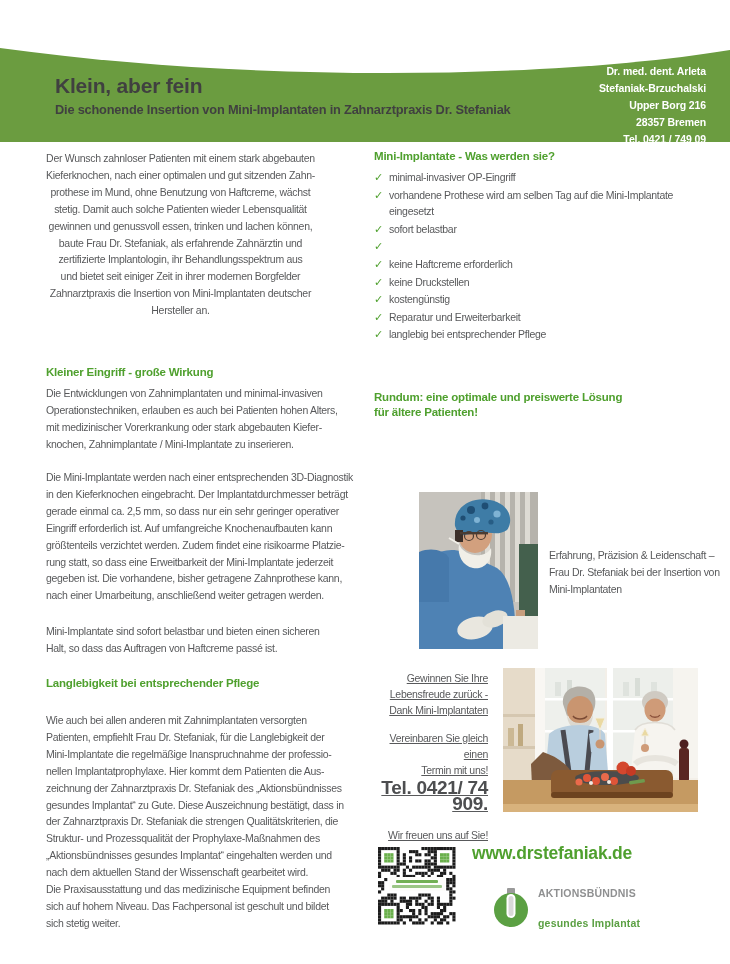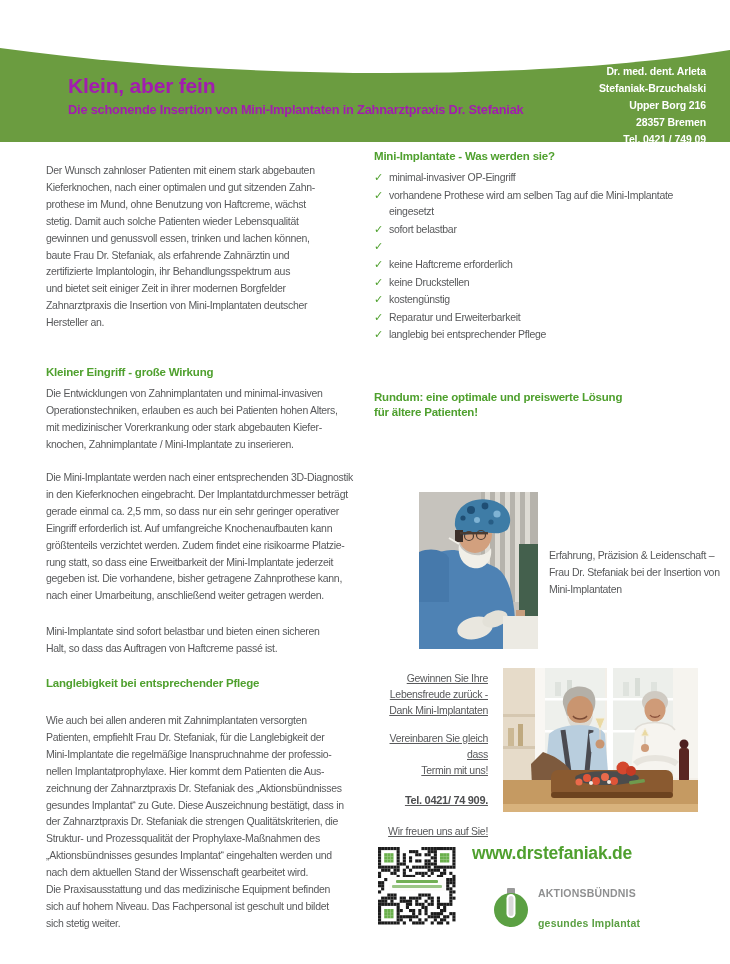--- a/index.html
+++ b/index.html
@@ -1,21 +1,21 @@
 <!DOCTYPE html>
 <html><head>
 <meta charset="utf-8">
 <style>
   html,body{margin:0;padding:0;background:#ffffff;}
   .page{position:relative;width:730px;height:964px;background:#fff;overflow:hidden;
         font-family:"Liberation Sans",sans-serif;color:#58595b;}
   .promotion{position:absolute;top:26px;right:44px;font-size:8px;color:#7d7f82;letter-spacing:.2px;}
   .banner{position:absolute;top:0;left:0;width:730px;height:142px;}
   .banner svg{position:absolute;top:0;left:0;}
-  .banner-titles{position:absolute;left:68px;top:74px;color:#a21caf;}
+  .banner-titles{position:absolute;left:55px;top:74px;color:#404040;}
   .title{font-size:21px;font-weight:bold;letter-spacing:-.2px;}
   .subtitle{font-size:12.8px;font-weight:bold;margin-top:4px;letter-spacing:-.2px;}
   .address{position:absolute;top:63px;right:24px;color:#fff;font-weight:bold;font-size:10.5px;
            line-height:17px;text-align:right;white-space:pre-line;letter-spacing:-.1px;}
   .body-txt{font-size:10.5px;line-height:16.9px;letter-spacing:-.3px;white-space:pre-line;margin:0;}
   h3{margin:0;font-size:11.5px;letter-spacing:-.2px;color:#4fa02e;}
   .col-left{position:absolute;left:46px;top:150px;width:312px;height:814px;}
   .col-right{position:absolute;left:374px;top:150px;width:318px;height:814px;}
   .col-left>*,.col-right>*{position:absolute;left:0;}
   .benefits{list-style:none;margin:0;padding:0;width:318px;}
@@ -23,37 +23,37 @@
   .benefits .check{color:#4fa02e;font-size:11px;width:9px;flex:0 0 9px;}
   .benefits .btext{white-space:pre-line;}
   .rundum-h{line-height:15px;white-space:pre-line;}
   .surgeon-row{display:flex;gap:11px;width:318px;padding-left:45px;}
   .surgeon-row svg{flex:0 0 119px;}
   .surgeon-caption{font-size:10.5px;line-height:16.9px;letter-spacing:-.3px;white-space:pre-line;padding-top:55px;}
   .contact-row{display:flex;width:324px;text-decoration:underline;}
   .contact-text{width:114px;text-align:right;font-size:10.5px;line-height:16px;letter-spacing:-.3px;padding-top:2px;}
   .contact-text .blk{white-space:pre-line;}
   .contact-appointment{margin-top:12px;}
-  .phone{font-size:11px;font-weight:bold;color:#4d4e50;margin-top:14px;letter-spacing:-.3px;}
+  .phone{font-size:19px;font-weight:bold;color:#4d4e50;margin-top:2px;letter-spacing:-.3px;}
   .closing{margin-top:15px;}
   .contact-row .photo{margin-left:15px;}
   .footer-row{display:flex;width:330px;}
   .qr{position:relative;width:86px;height:86px;background:#fff;}
   .qr-label{position:absolute;left:15px;top:34px;width:56px;height:14px;background:#fdfdfb;
             display:flex;flex-direction:column;justify-content:center;align-items:center;gap:2px;}
   .qr-label i{display:block;height:3px;background:#5aa238;opacity:.85;border-radius:1px;}
   .qr-label i:first-child{width:42px;}
   .qr-label i:last-child{width:50px;height:2.5px;opacity:.6;}
   .footer-right{margin-left:12px;padding-top:0;}
   .website{font-size:17.5px;font-weight:bold;color:#4fa02e;letter-spacing:-.2px;cursor:pointer;}
   .logo-row{display:flex;align-items:center;gap:6px;margin-top:23px;margin-left:20px;}
   .logo-text .l1{font-size:10.5px;font-weight:bold;color:#8f9091;letter-spacing:.2px;}
   .logo-text .l2{font-size:10.5px;font-weight:bold;color:#5ba043;letter-spacing:.2px;margin-top:18px;}
   
-  .lc-intro{top:12px;}
+  .lc-intro{top:0;text-align:center;}
   .lc-h1{top:216px;}
   .lc-p1{top:235px;}
   .lc-p2{top:319px;}
   .lc-p3{top:473px;}
   .lc-h2{top:527px;}
   .lc-p5{top:546px;margin-top:16px;}
   .rc-benefits{top:0;}
   .rc-benefits-list{top:19px;}
   .rc-rundum-h{top:240px;}
   .rc-rundum-p{top:275px;}
@@ -211,21 +211,21 @@
       <div class="surgeon-caption">Erfahrung, Präzision &amp; Leidenschaft –
 Frau Dr. Stefaniak bei der Insertion von
 Mini-Implantaten</div>
     </div>
 
     <div class="contact-row rc-contact">
       <div class="contact-text">
         <div class="blk">Gewinnen Sie Ihre
 Lebensfreude zurück -
 Dank Mini-Implantaten</div>
-        <div class="blk contact-appointment">Vereinbaren Sie gleich dass
+        <div class="blk contact-appointment">Vereinbaren Sie gleich einen
 Termin mit uns!</div>
         <div class="phone">Tel. 0421/ 74 909.</div>
         <div class="closing">Wir freuen uns auf Sie!</div>
       </div>
       <svg class="photo" width="195" height="144" viewBox="0 0 195 144">
         <rect width="195" height="144" fill="#f3efe8"></rect>
         <g>
           <rect x="0" y="0" width="32" height="144" fill="#e6dbc9"></rect>
           <rect x="0" y="46" width="32" height="3" fill="#d5c7b0"></rect>
           <rect x="0" y="78" width="32" height="3" fill="#d5c7b0"></rect>

